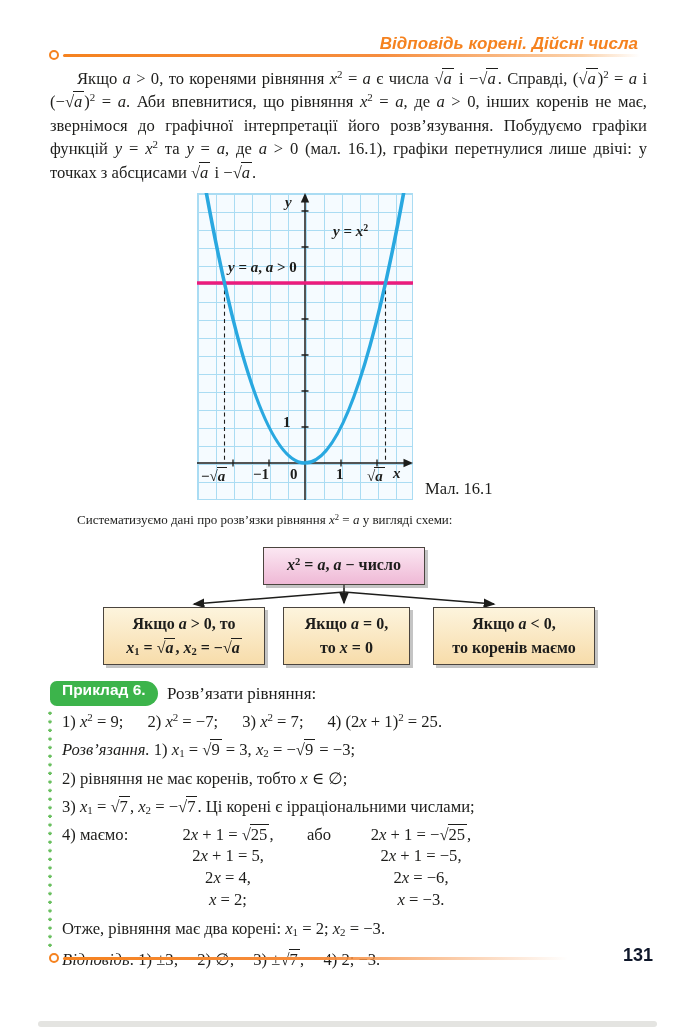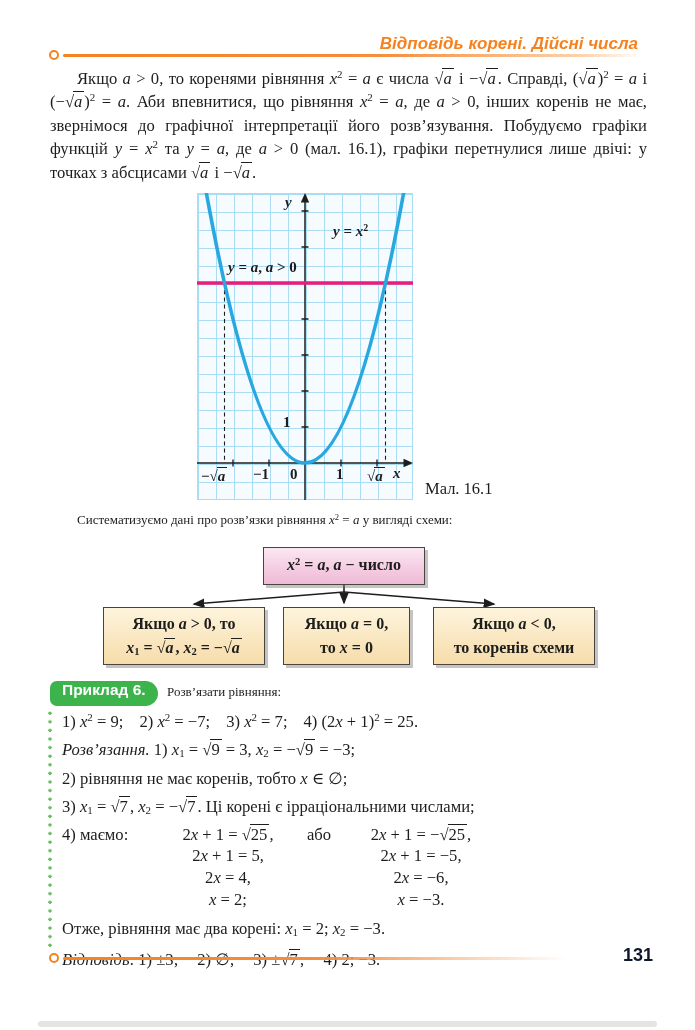--- a/index.html
+++ b/index.html
@@ -40,24 +40,24 @@
   .sbox{position:absolute;border:1.5px solid #4a443e;box-shadow:3px 3px 0 rgba(125,125,125,.45);text-align:center;font-weight:700;font-size:16px}
   .root-box{left:263px;top:2px;width:162px;height:38px;line-height:34px;background:linear-gradient(#fbe7f2,#efb9d6)}
   .branch{top:62px;height:58px;padding-top:4px;line-height:24px;background:linear-gradient(#fdf4dd,#f7dcaa)}
   .b0{left:103px;width:162px}
   .b1{left:283px;width:127px}
   .b2{left:433px;width:162px}
   .bl{display:block}
 
   
   .badge{position:absolute;left:50px;top:681px;height:25px;line-height:25px;padding:0 12px;background:#3cb44b;color:#fff;font:700 15.5px "Liberation Sans",sans-serif;border-radius:7px 13px 13px 7px}
-  .task{position:absolute;left:167px;top:684px;font-size:13px}
+  .task{position:absolute;left:167px;top:684px;font-size:17px}
   .dotline{position:absolute;left:48px;top:711px;width:4px;height:238px;background-image:radial-gradient(circle at 2px 2.2px,#69bf5f 1.5px,rgba(0,0,0,0) 1.9px);background-size:4px 8.6px}
   .solution{position:absolute;left:62px;top:708px;width:586px;font-size:16.6px}
-  .eqrow{display:flex;column-gap:16px;line-height:27px}
+  .eqrow{display:flex;column-gap:24px;line-height:27px}
   .step{line-height:26.5px;margin-top:2px}
   .s4{display:grid;grid-template-columns:97px 138px 44px 160px;line-height:21.8px;margin-top:3px}
   .s4 .c{text-align:center}
   .concl{margin-top:6px;line-height:24px}
   .answer{display:flex;column-gap:19px;margin-top:7px;line-height:24px}
 </style>
 </head>
 <body>
 
 <div class="page-title">Відповідь корені. Дійсні числа</div>
@@ -115,21 +115,21 @@
   <div class="sbox branch b0">
     <span class="bl">Якщо <i>a</i> &gt; 0, то</span>
     <span class="bl"><i>x</i><sub>1</sub> = <span class="rt"><span class="rs">√</span><span class="vin"><i>a</i></span></span>, <i>x</i><sub>2</sub> = −<span class="rt"><span class="rs">√</span><span class="vin"><i>a</i></span></span></span>
   </div>
   <div class="sbox branch b1">
     <span class="bl">Якщо <i>a</i> = 0,</span>
     <span class="bl">то <i>x</i> = 0</span>
   </div>
   <div class="sbox branch b2">
     <span class="bl">Якщо <i>a</i> &lt; 0,</span>
-    <span class="bl">то коренів схеми</span>
+    <span class="bl">то коренів маємо</span>
   </div>
 </div>
 
 <div class="badge">Приклад 6.</div>
 <div class="task">Розв’язати рівняння:</div>
 <div class="dotline"></div>
 
 <div class="solution">
   <div class="eqrow">
     <span>1) <i>x</i><sup>2</sup> = 9;</span>

